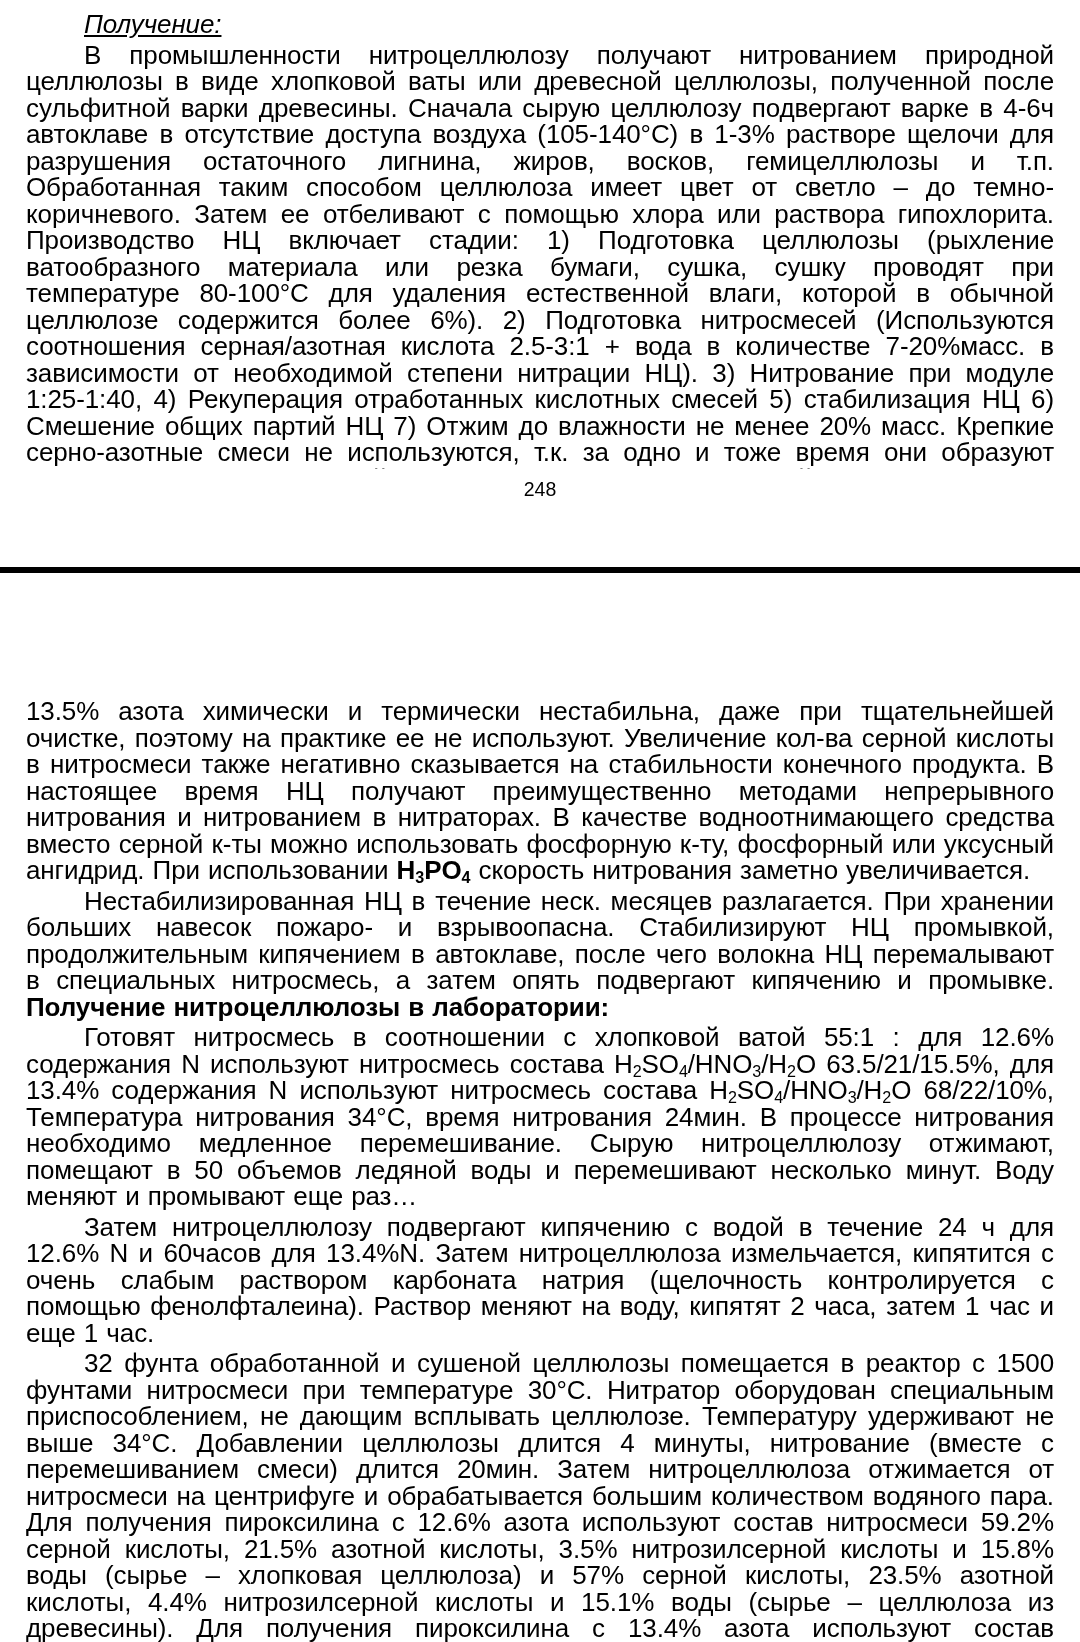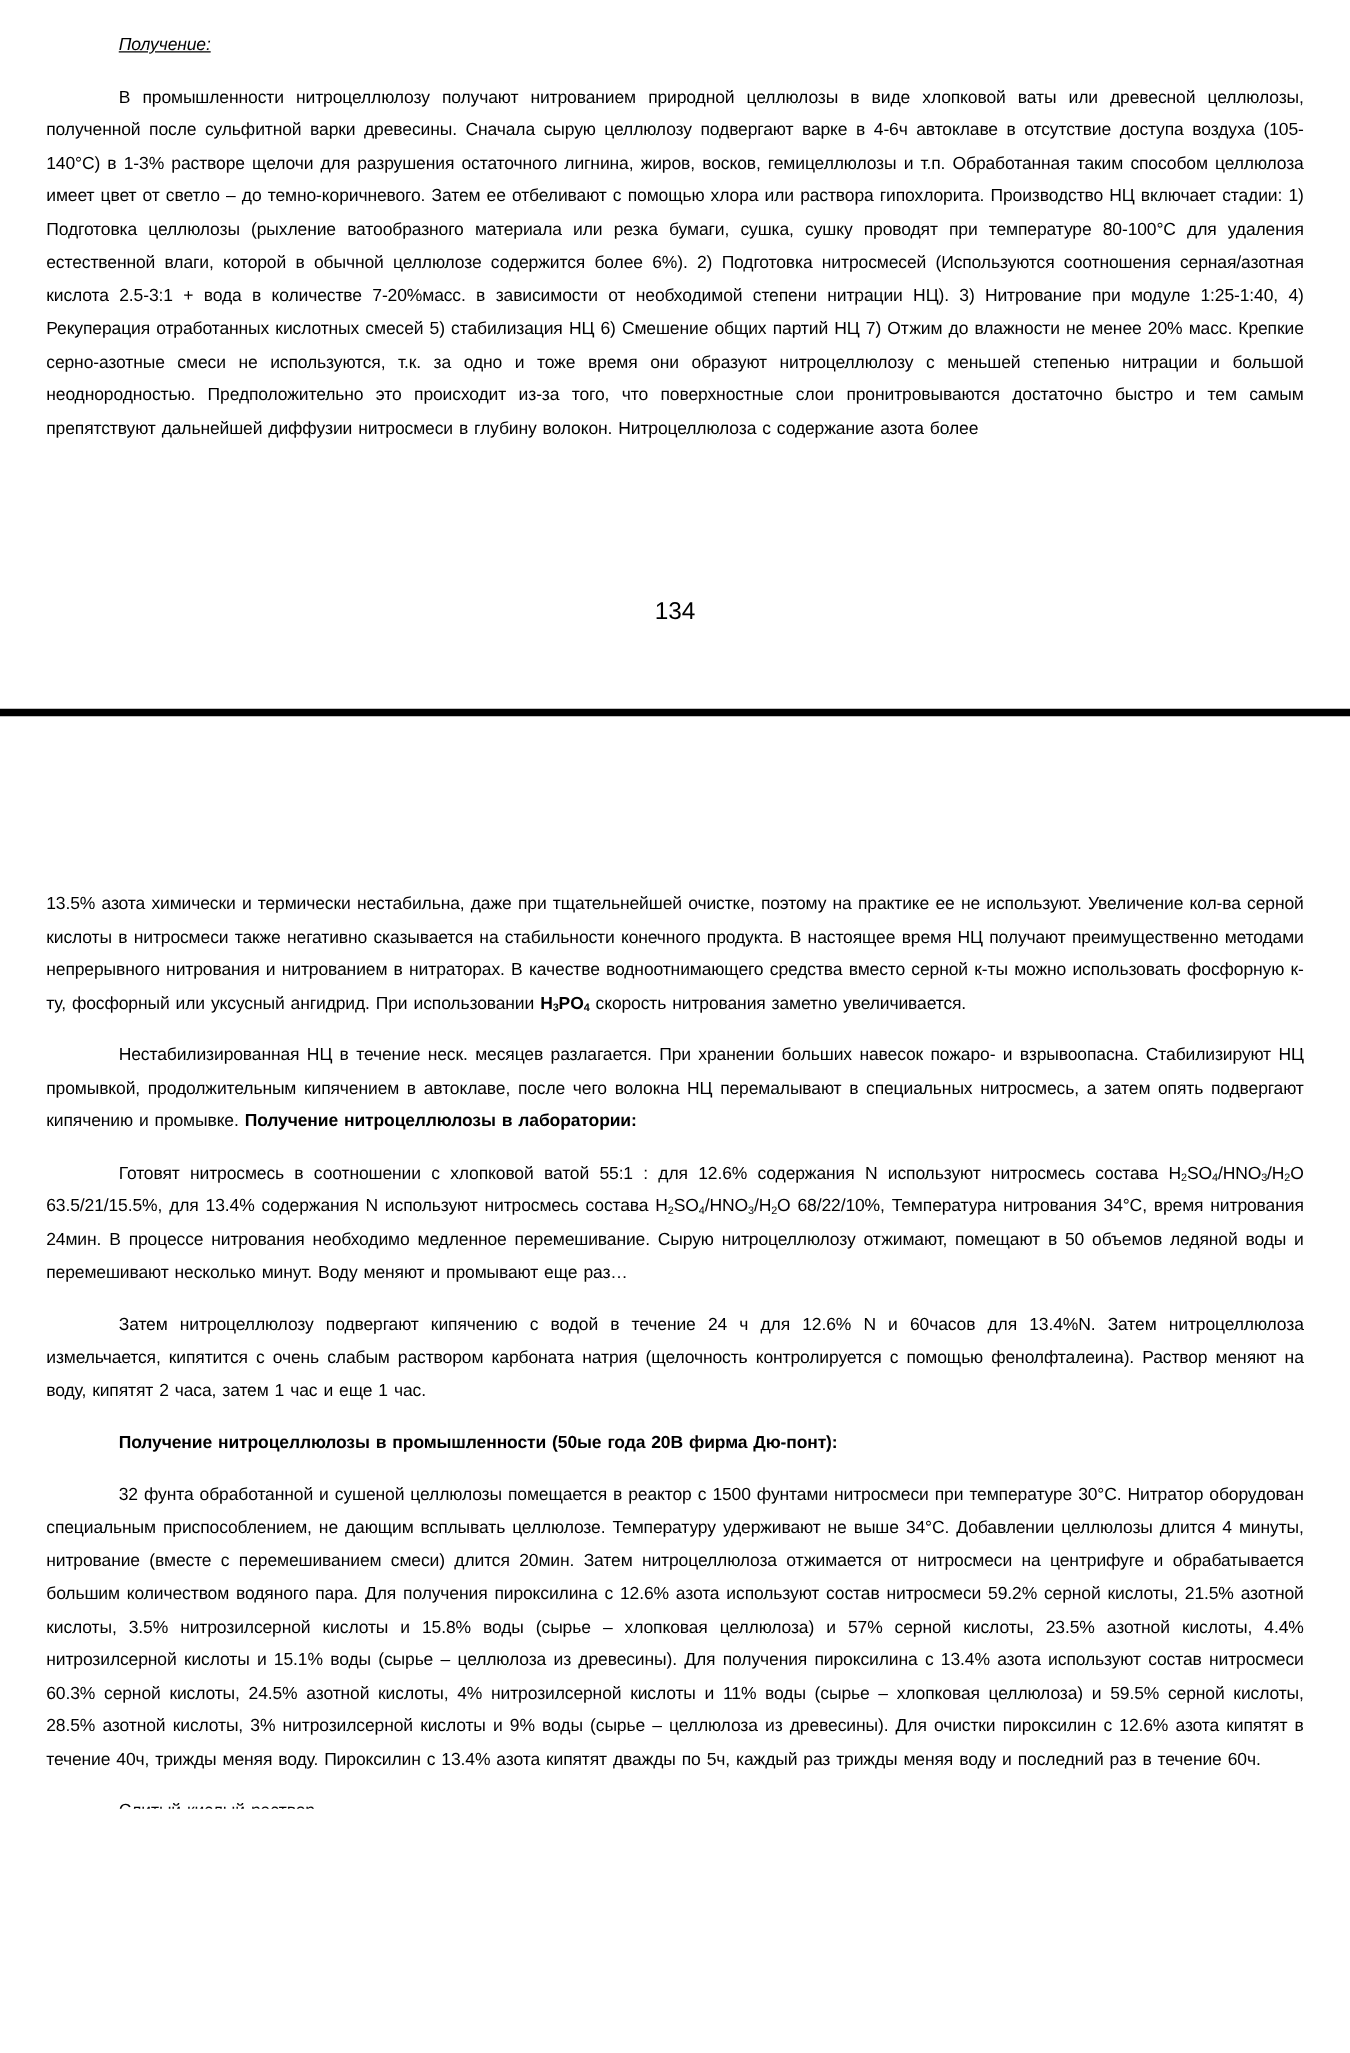--- a/index.html
+++ b/index.html
@@ -6,22 +6,22 @@
   body {
     width: 1080px;
     height: 1642px;
     position: relative;
     overflow: hidden;
     background: #ffffff;
     color: #000000;
     font-family: "Liberation Sans", "DejaVu Sans", sans-serif;
   }
   .para {
-    margin: 15px;
-    font-size: 14px;
+    margin: 4px;
+    font-size: 26px;
     line-height: 26.5px;
     text-align: justify;
     letter-spacing: -0.1px;
     word-spacing: 1px;
   }
   .indent { text-indent: 58px; }
   .b { font-weight: bold; }
   .i { font-style: italic; }
   .u { text-decoration: underline; }
   sub { font-size: 0.62em; line-height: 0; vertical-align: -0.22em; }
@@ -58,25 +58,24 @@
   }
 </style>
 </head>
 <body>
 
 <div class="page1-block">
   <p class="para indent"><span class="i u">Получение:</span></p>
   <p class="para indent"><span>В промышленности нитроцеллюлозу получают нитрованием природной целлюлозы в виде хлопковой ваты или древесной целлюлозы, полученной после сульфитной варки древесины. Сначала сырую целлюлозу подвергают варке в 4-6ч автоклаве в отсутствие доступа воздуха (105-140°С) в 1-3% растворе щелочи для разрушения остаточного лигнина, жиров, восков, гемицеллюлозы и т.п. Обработанная таким способом целлюлоза имеет цвет от светло – до темно-коричневого. Затем ее отбеливают с помощью хлора или раствора гипохлорита. Производство НЦ включает стадии: 1) Подготовка целлюлозы (рыхление ватообразного материала или резка бумаги, сушка, сушку проводят при температуре 80-100°С для удаления естественной влаги, которой в обычной целлюлозе содержится более 6%). 2) Подготовка нитросмесей (Используются соотношения серная/азотная кислота 2.5-3:1 + вода в количестве 7-20%масс. в зависимости от необходимой степени нитрации НЦ). 3) Нитрование при модуле 1:25-1:40, 4) Рекуперация отработанных кислотных смесей 5) стабилизация НЦ 6) Смешение общих партий НЦ 7) Отжим до влажности не менее 20% масс. Крепкие серно-азотные смеси не используются, т.к. за одно и тоже время они образуют нитроцеллюлозу с меньшей степенью нитрации и большой неоднородностью. Предположительно это происходит из-за того, что поверхностные слои пронитровываются достаточно быстро и тем самым препятствуют дальнейшей диффузии нитросмеси в глубину волокон. Нитроцеллюлоза с содержание азота более</span></p>
 </div>
 
-<div class="page-number">134</div>
+<div class="page-number">248</div>
 
 <div class="page-divider"></div>
 
 <div class="page2-block">
   <p class="para"><span>13.5% азота химически и термически нестабильна, даже при тщательнейшей очистке, поэтому на практике ее не используют. Увеличение кол-ва серной кислоты в нитросмеси также негативно сказывается на стабильности конечного продукта. В настоящее время НЦ получают преимущественно методами непрерывного нитрования и нитрованием в нитраторах. В качестве водноотнимающего средства вместо серной к-ты можно использовать фосфорную к-ту, фосфорный или уксусный ангидрид. При использовании </span><span class="b">H</span><sub class="b">3</sub><span class="b">PO</span><sub class="b">4</sub><span> скорость нитрования заметно увеличивается.</span></p>
   <p class="para indent"><span>Нестабилизированная НЦ в течение неск. месяцев разлагается. При хранении больших навесок пожаро- и взрывоопасна. Стабилизируют НЦ промывкой, продолжительным кипячением в автоклаве, после чего волокна НЦ перемалывают в специальных нитросмесь, а затем опять подвергают кипячению и промывке. </span><span class="b">Получение нитроцеллюлозы в лаборатории:</span></p>
   <p class="para indent"><span>Готовят нитросмесь в соотношении с хлопковой ватой 55:1 : для 12.6% содержания N используют нитросмесь состава H</span><sub>2</sub><span>SO</span><sub>4</sub><span>/HNO</span><sub>3</sub><span>/H</span><sub>2</sub><span>O 63.5/21/15.5%, для 13.4% содержания N используют нитросмесь состава H</span><sub>2</sub><span>SO</span><sub>4</sub><span>/HNO</span><sub>3</sub><span>/H</span><sub>2</sub><span>O 68/22/10%, Температура нитрования 34°С, время нитрования 24мин. В процессе нитрования необходимо медленное перемешивание. Сырую нитроцеллюлозу отжимают, помещают в 50 объемов ледяной воды и перемешивают несколько минут. Воду меняют и промывают еще раз…</span></p>
   <p class="para indent"><span>Затем нитроцеллюлозу подвергают кипячению с водой в течение 24 ч для 12.6% N и 60часов для 13.4%N. Затем нитроцеллюлоза измельчается, кипятится с очень слабым раствором карбоната натрия (щелочность контролируется с помощью фенолфталеина). Раствор меняют на воду, кипятят 2 часа, затем 1 час и еще 1 час.</span></p>
-  <p class="para indent"><span class="b">Получение нитроцеллюлозы в промышленности (50ые года 20В фирма Дю-понт):</span></p>
   <p class="para indent"><span>32 фунта обработанной и сушеной целлюлозы помещается в реактор с 1500 фунтами нитросмеси при температуре 30°С. Нитратор оборудован специальным приспособлением, не дающим всплывать целлюлозе. Температуру удерживают не выше 34°С. Добавлении целлюлозы длится 4 минуты, нитрование (вместе с перемешиванием смеси) длится 20мин. Затем нитроцеллюлоза отжимается от нитросмеси на центрифуге и обрабатывается большим количеством водяного пара. Для получения пироксилина с 12.6% азота используют состав нитросмеси 59.2% серной кислоты, 21.5% азотной кислоты, 3.5% нитрозилсерной кислоты и 15.8% воды (сырье – хлопковая целлюлоза) и 57% серной кислоты, 23.5% азотной кислоты, 4.4% нитрозилсерной кислоты и 15.1% воды (сырье – целлюлоза из древесины). Для получения пироксилина с 13.4% азота используют состав нитросмеси 60.3% серной кислоты, 24.5% азотной кислоты, 4% нитрозилсерной кислоты и 11% воды (сырье – хлопковая целлюлоза) и 59.5% серной кислоты, 28.5% азотной кислоты, 3% нитрозилсерной кислоты и 9% воды (сырье – целлюлоза из древесины). Для очистки пироксилин с 12.6% азота кипятят в течение 40ч, трижды меняя воду. Пироксилин с 13.4% азота кипятят дважды по 5ч, каждый раз трижды меняя воду и последний раз в течение 60ч.</span></p>
   <p class="para indent partial-line"><span>Слитый кислый раствор…</span></p>
 </div>
 
 </body></html>

